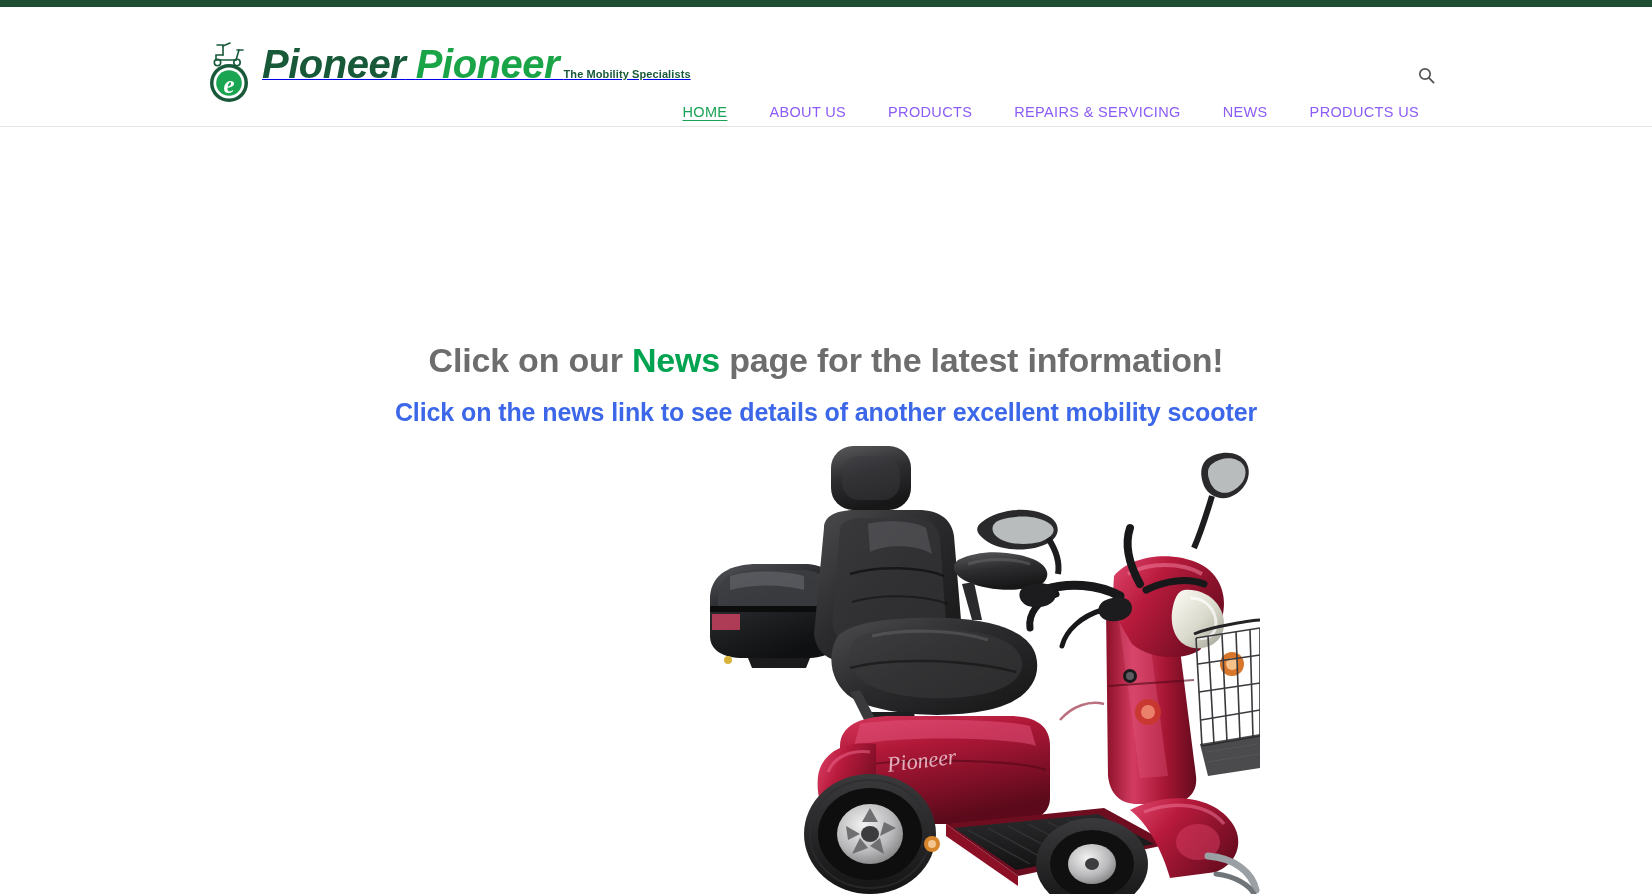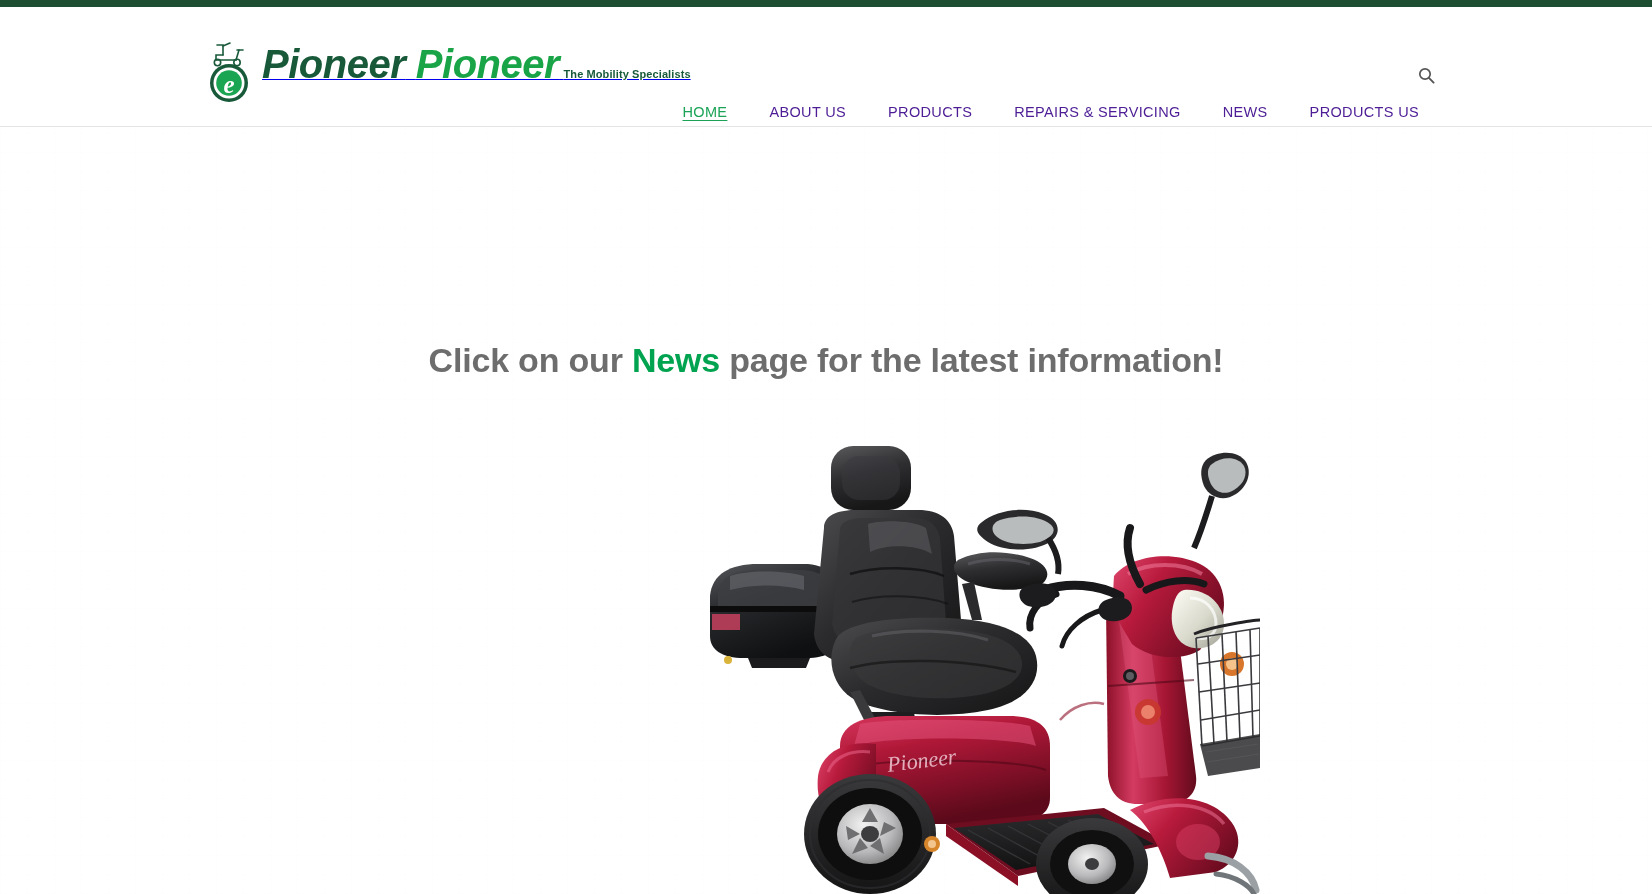--- a/index.html
+++ b/index.html
@@ -95,21 +95,21 @@
   .nav {
     position: absolute;
     right: 212px;
     top: 95px;
     display: flex;
     align-items: center;
     gap: 0;
   }
   .nav-item {
     font-size: 14.5px;
-    color: #4c1d95;
+    color: #8b5cf6;
     letter-spacing: 0.35px;
     text-decoration: none;
     white-space: nowrap;
     padding: 0 21px;
     line-height: 20px;
     cursor: pointer;
   }
   .nav-item.active {
     color: #1aa356;
     text-decoration: underline;
@@ -242,20 +242,21 @@
     <a class="nav-item" href="#">PRODUCTS US</a>
   </nav>
 </header>
 
 <main class="main">
 
   <div class="bg-texture"></div>
 
   <h1 class="headline"><span>Click on our </span><span class="hl-green">News</span><span> page for the latest information!</span></h1>
 
+  <h2 class="subheadline">Click on the news link to see details of another excellent mobility scooter</h2>
 
 
   <div class="scooter">
     <svg viewBox="0 0 560 470" xmlns="http://www.w3.org/2000/svg">
       <defs>
         <linearGradient id="redBody" x1="0" y1="0" x2="0.4" y2="1">
           <stop offset="0%" stop-color="#d6365c"></stop>
           <stop offset="35%" stop-color="#b01838"></stop>
           <stop offset="75%" stop-color="#7d0f26"></stop>
           <stop offset="100%" stop-color="#5c0a1b"></stop>

